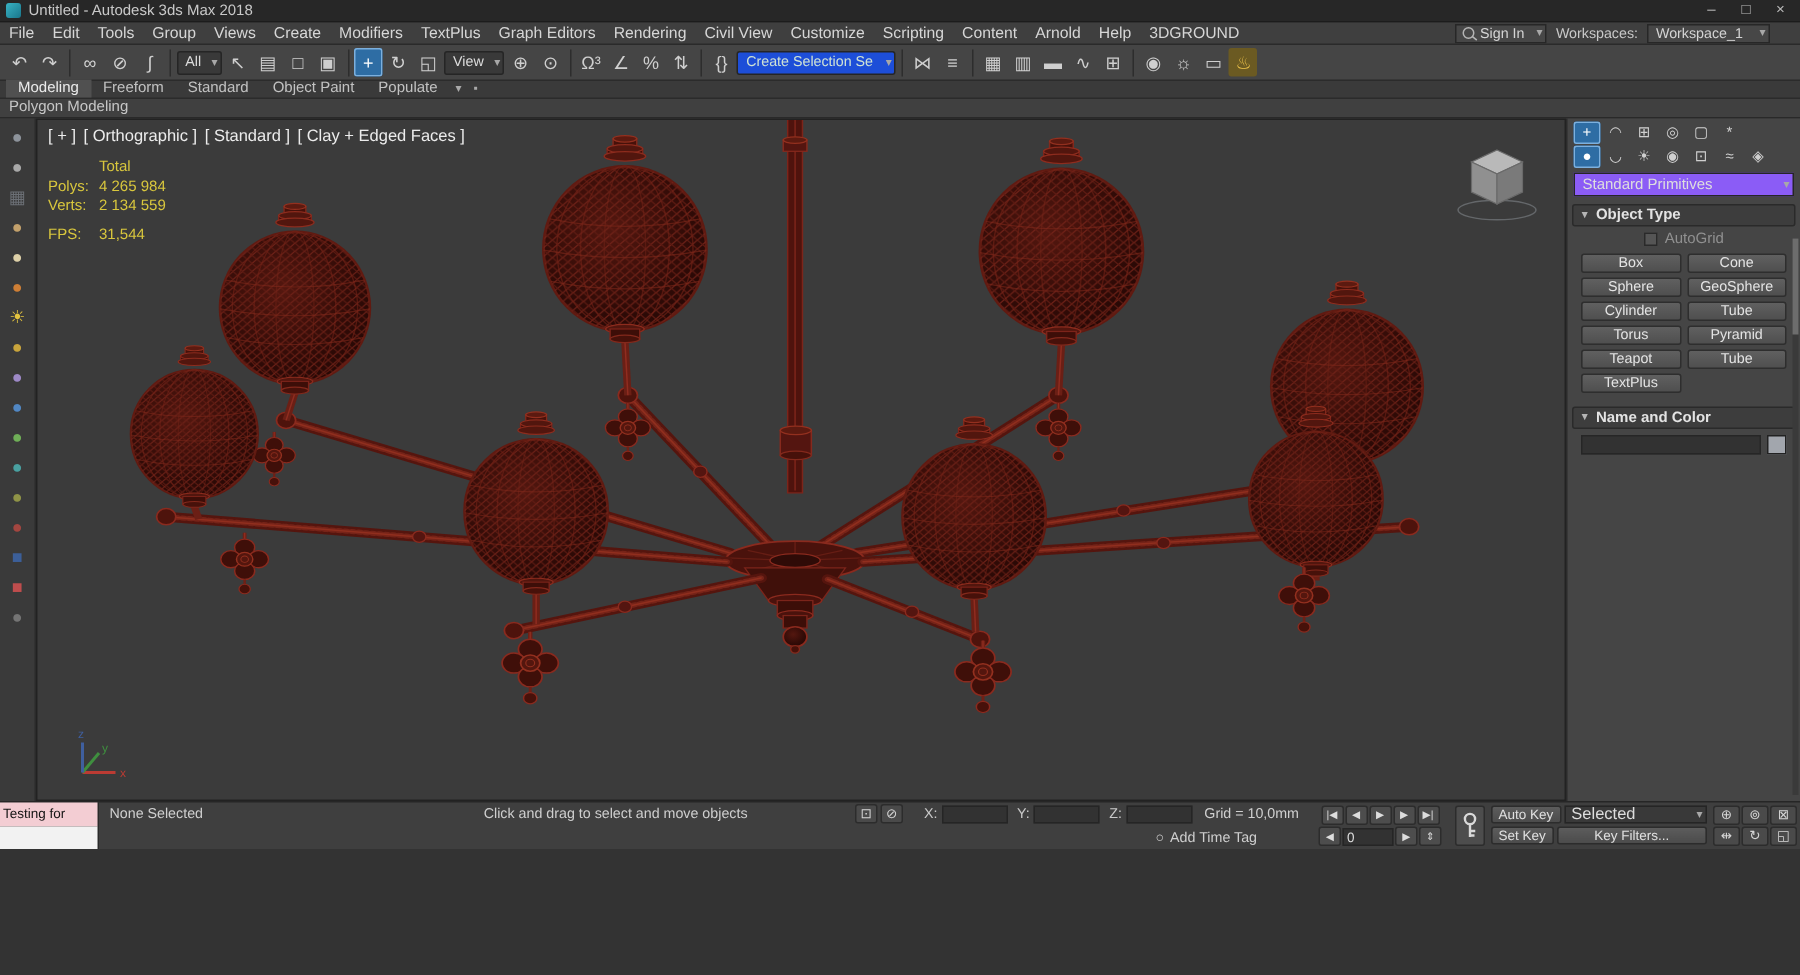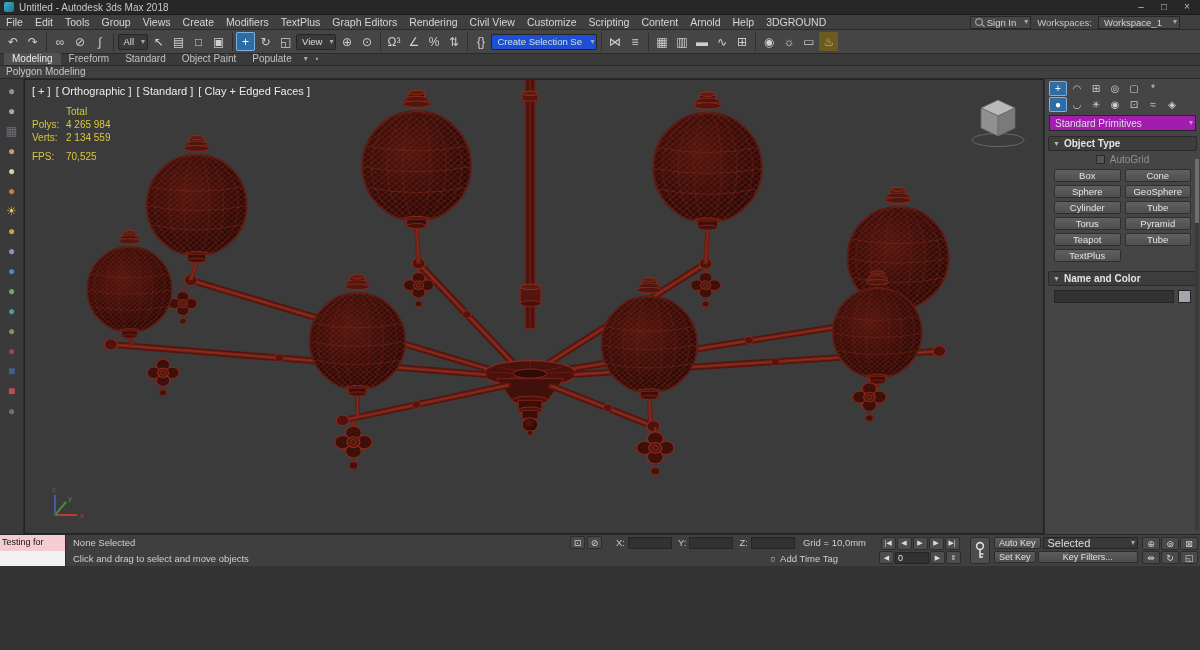--- a/index.html
+++ b/index.html
@@ -54,40 +54,40 @@
 .vp-stats .gap{height:6px}
 .viewcube{position:absolute;top:14px;right:16px;z-index:3}
 .axis{position:absolute;left:24px;bottom:10px;z-index:3}
 
 
 .cmd-panel{width:156px;background:#454545;border-left:1px solid #2b2b2b;display:flex;flex-direction:column;font-size:10px;position:relative}
 .cp-tabs,.cp-cats{display:flex;gap:1px;padding:2px 4px 1px}
 .cp-cats{padding-top:0}
 .cp-tabs .cpi,.cp-cats .cpi{width:18px;height:15px;display:inline-flex;align-items:center;justify-content:center;color:#cfcfcf;font-size:10px;border-radius:2px}
 .cpi.active{background:#2e6da4;color:#fff;box-shadow:inset 0 0 0 1px #7cb0de}
-.cp-dd{margin:2px 4px;height:16px;background:#a21caf;border:1px solid #262626;display:flex;align-items:center;padding:0 14px 0 5px;position:relative;color:#dedede}
+.cp-dd{margin:2px 4px;height:16px;background:#8b5cf6;border:1px solid #262626;display:flex;align-items:center;padding:0 14px 0 5px;position:relative;color:#dedede}
 .rollout{margin:3px 3px 0}
 .rollout-h{height:15px;background:#3d3d3d;border:1px solid #2a2a2a;border-radius:2px;display:flex;align-items:center;padding:0 4px;gap:4px;color:#e3e3e3;font-weight:bold;font-size:10px}
 .rollout-h .arr{font-size:7px;color:#b5b5b5}
 .autogrid{text-align:center;color:#909090;padding:3px 0 1px;display:flex;align-items:center;justify-content:center;gap:5px}
 .cb{width:9px;height:9px;border:1px solid #2a2a2a;background:#555;display:inline-block}
 .obj-grid{display:grid;grid-template-columns:1fr 1fr;gap:3px 4px;padding:3px 6px 6px}
 .obj-grid .obj-btn{height:13px;background:linear-gradient(#606060,#4f4f4f);border:1px solid #2e2e2e;border-radius:2px;color:#e4e4e4;font-size:9.5px;display:flex;align-items:center;justify-content:center;white-space:nowrap}
 .nc-row{display:flex;gap:4px;padding:4px 6px;align-items:center}
 .nc-input{flex:1;height:13px;background:#323232;border:1px solid #262626}
 .nc-swatch{width:13px;height:13px;border:1px solid #222}
 .cp-scroll{position:absolute;right:1px;top:80px;bottom:4px;width:4px;background:#3a3a3a}
 .cp-scroll::before{content:"";position:absolute;top:0;height:64px;width:4px;background:#6d6d6d}
 
 
 .statusbar{height:32px;background:#3f3f3f;border-top:1px solid #262626;display:flex;font-size:9.5px}
 .sb-listener{width:66px;display:flex;flex-direction:column;border-right:1px solid #2a2a2a}
 .ml-top{flex:1;background:#f3cdd3;color:#141414;padding-left:2px;font-size:9px;line-height:15px;white-space:nowrap;overflow:hidden}
 .ml-bottom{flex:1;background:#f2f2f2}
-.sb-status{flex:1;display:flex;flex-direction:column;padding-left:7px;min-width:0;overflow:hidden}
+.sb-status{flex:1;display:flex;padding-left:7px;min-width:0;overflow:hidden}
 .sb-status>div{flex:1;line-height:16px;color:#cfcfcf;white-space:nowrap}
 .sb-coords{width:300px;display:flex;flex-direction:column}
 .coord-row{flex:1;display:flex;align-items:center;gap:3px;justify-content:flex-end}
 .sb-ico{width:15px;height:13px;display:inline-flex;align-items:center;justify-content:center;background:#4a4a4a;border:1px solid #2c2c2c;border-radius:2px;font-size:9px;color:#d5d5d5}
 .coord-lab{color:#c9c9c9;margin-left:3px}
 .coord-field,.frame-field{width:44px;height:12px;background:#323232;border:1px solid #252525;color:#ddd;font-size:9px;padding:0 2px;font-family:"Liberation Sans",sans-serif}
 .grid-label{margin:0 6px 0 5px;color:#cfcfcf;white-space:nowrap}
 .timetag-row{flex:1;display:flex;align-items:center;justify-content:flex-end;padding-right:34px;gap:4px;color:#cfcfcf}
 .sb-playback{width:96px;display:flex;flex-direction:column;padding:1px 0}
 .pb-row{flex:1;display:flex;align-items:center;justify-content:center;gap:1px}
@@ -396,21 +396,21 @@
         <span>[ Orthographic ]</span>
         <span>[ Standard ]</span>
         <span>[ Clay + Edged Faces ]</span>
       </div>
 
       <div class="vp-stats">
         <div><span class="lbl"></span><span>Total</span></div>
         <div><span class="lbl">Polys:</span><span>4 265 984</span></div>
         <div><span class="lbl">Verts:</span><span>2 134 559</span></div>
         <div class="gap"></div>
-        <div><span class="lbl">FPS:</span><span>70,525</span></div>
+        <div><span class="lbl">FPS:</span><span>31,544</span></div>
       </div>
 
       <svg class="viewcube" width="58" height="54" viewBox="0 0 58 54">
         <ellipse cx="29" cy="46" rx="26" ry="6.5" fill="none" stroke="#8e949a" stroke-width="1" opacity="0.5"></ellipse>
         <polygon points="29,6 46,14 29,22 12,14" fill="#b9b9b9" stroke="#6a6a6a" stroke-width="0.8"></polygon>
         <polygon points="12,14 29,22 29,42 12,34" fill="#909090" stroke="#6a6a6a" stroke-width="0.8"></polygon>
         <polygon points="46,14 29,22 29,42 46,34" fill="#7a7a7a" stroke="#6a6a6a" stroke-width="0.8"></polygon>
       </svg>
 
       <svg class="axis" width="46" height="40" viewBox="0 0 46 40">

